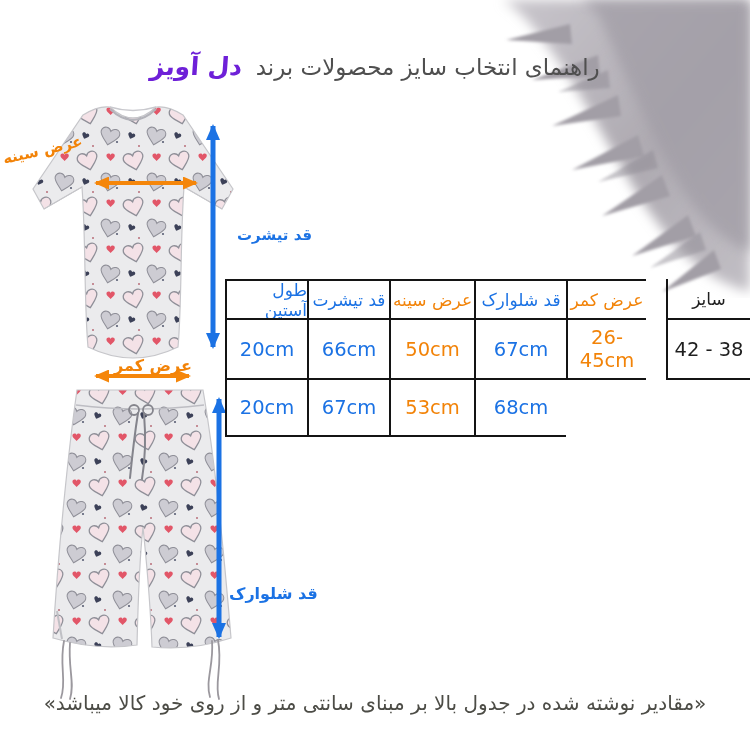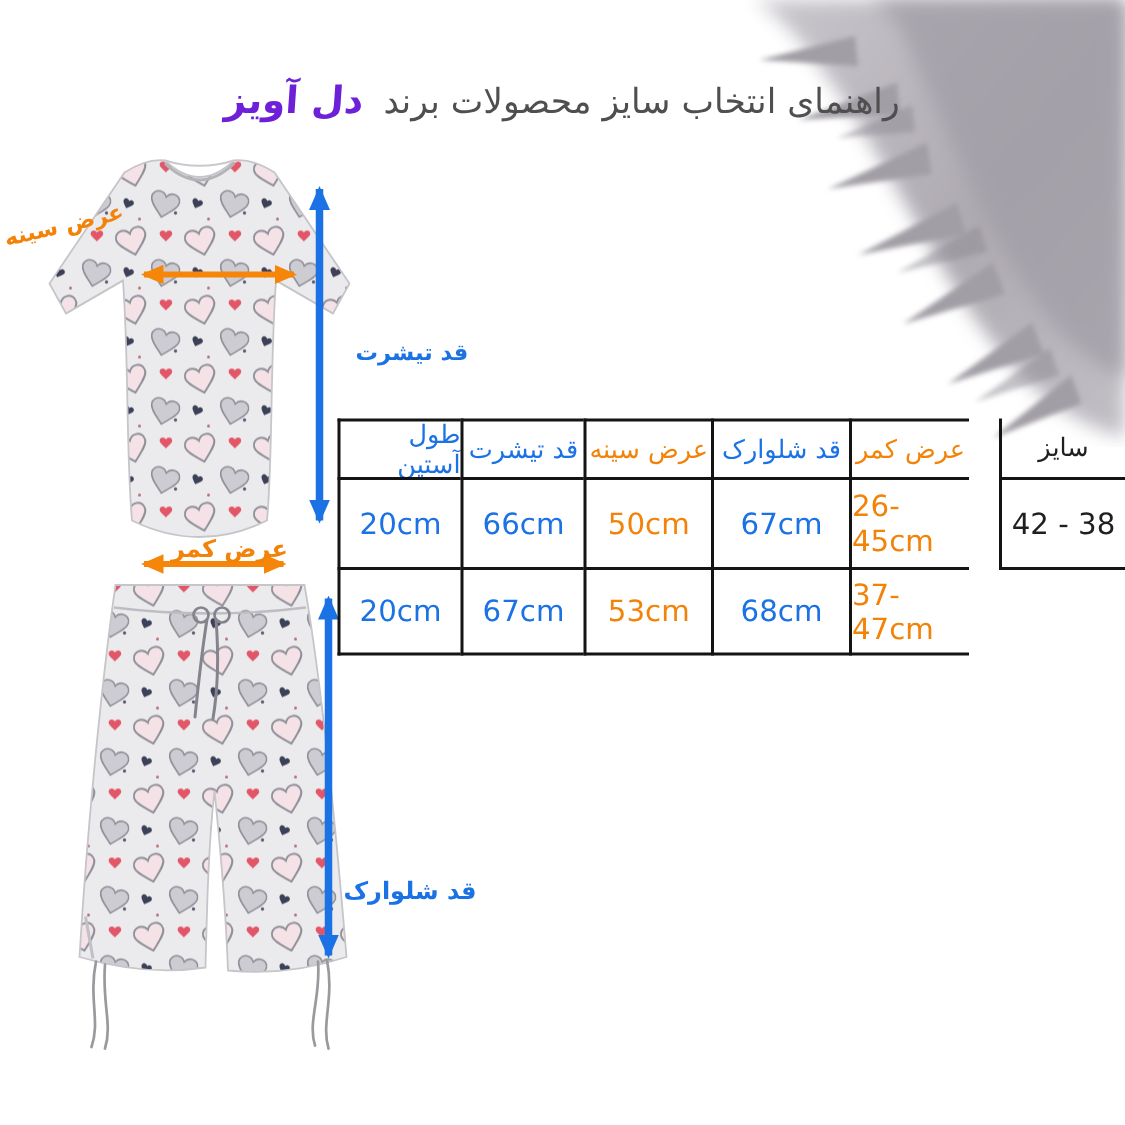--- a/index.html
+++ b/index.html
@@ -61,21 +61,21 @@
     border-left:2.5px solid #141414;
     border-bottom:2.5px solid #141414;
     display:flex;align-items:center;justify-content:center;
     box-sizing:border-box;
     background:transparent;
     direction:rtl;
     overflow:hidden;
   }
   .cell.hdr{border-top:2.5px solid #141414;font-size:17px;}
   .cell.hdr.open-top{border-top:none;}
-  .cell.val{font-size:19.5px;direction:ltr;}
+  .cell.val{font-size:19.5px;direction:ltr;text-align:center;}
   .c-blue{color:#1b72e4;}
   .c-orange{color:#f28308;}
   .c-black{color:#1f1f1f;margin-left:20px;}
   
   #footnote{
     position:absolute;left:0;right:0;top:691px;
     text-align:center;
     font-size:20px;color:#4c4c46;
     direction:rtl;
     white-space:nowrap;
@@ -213,17 +213,17 @@
     <div class="cell val c-blue">66cm</div>
     <div class="cell val c-orange">50cm</div>
     <div class="cell val c-blue">67cm</div>
     <div class="cell val c-orange">26-45cm</div>
     <div class="cell val c-black">42 - 38</div>
 
     <div class="cell val c-blue">20cm</div>
     <div class="cell val c-blue">67cm</div>
     <div class="cell val c-orange">53cm</div>
     <div class="cell val c-blue">68cm</div>
-    <div class="cell val c-orange">37-47cm</div>
   </div>
 
+  <div id="footnote">«مقادیر نوشته شده در جدول بالا بر مبنای سانتی متر و از روی خود کالا میباشد»</div>
 
 </div>
 
 </body></html>

